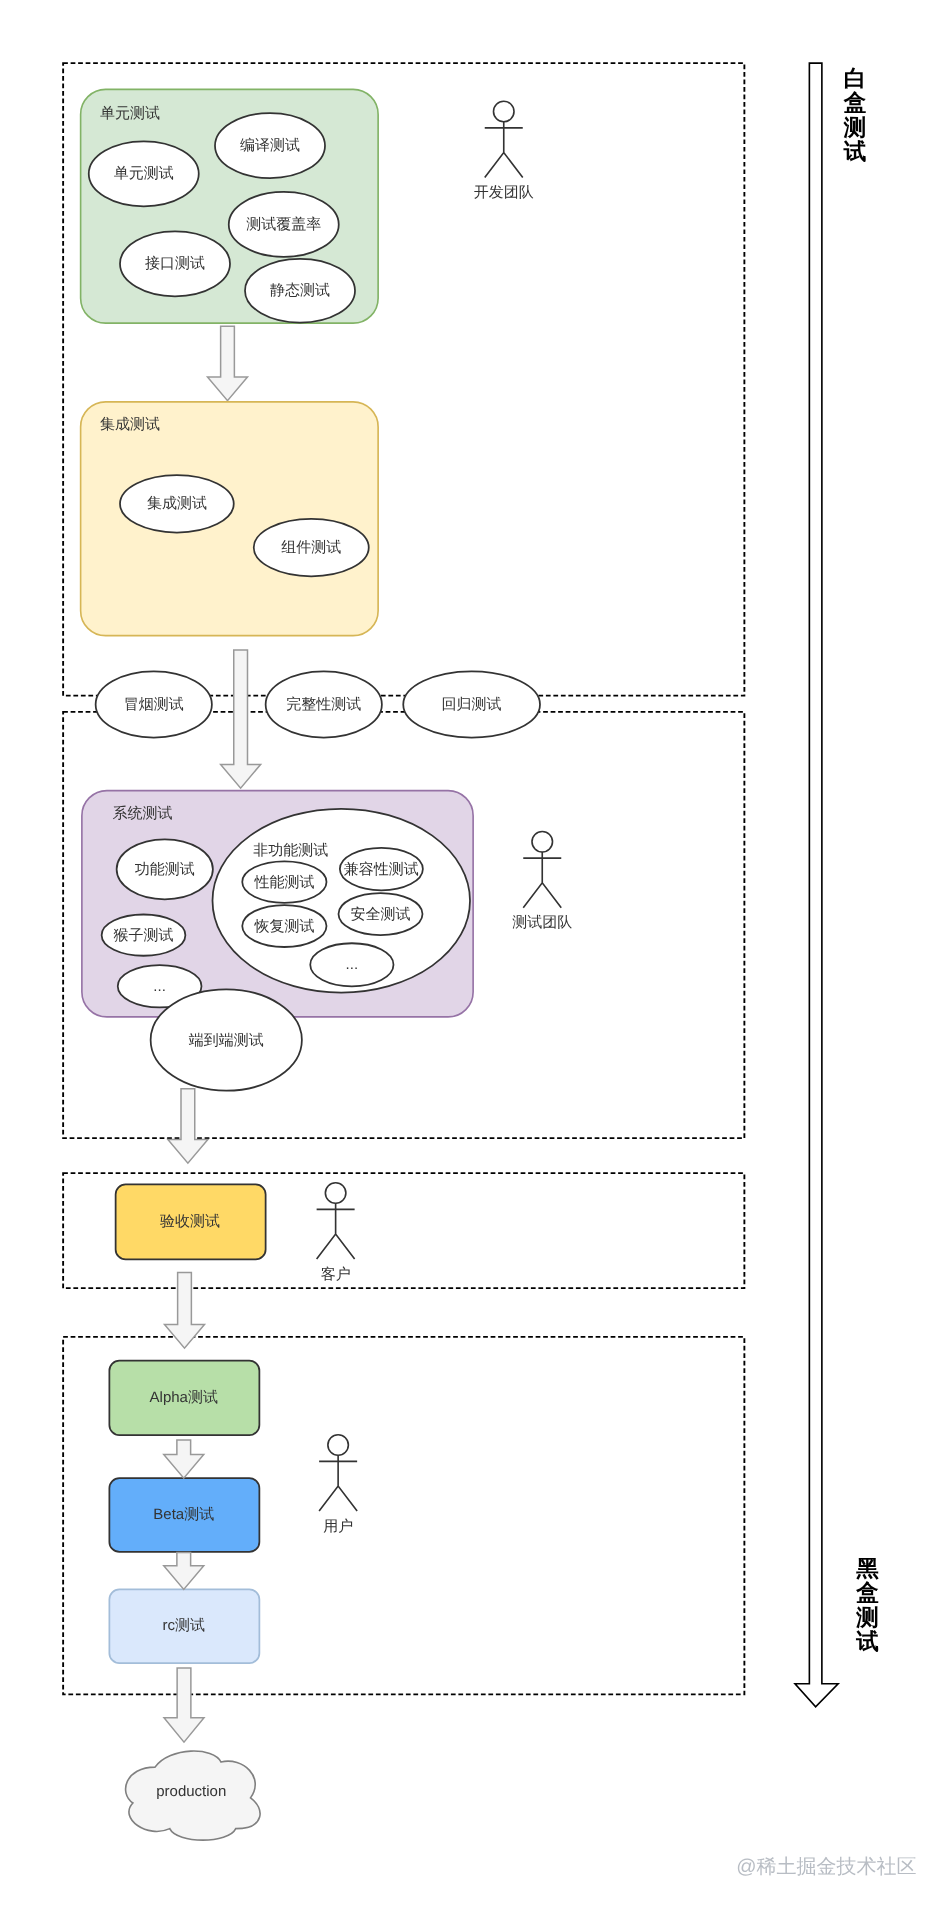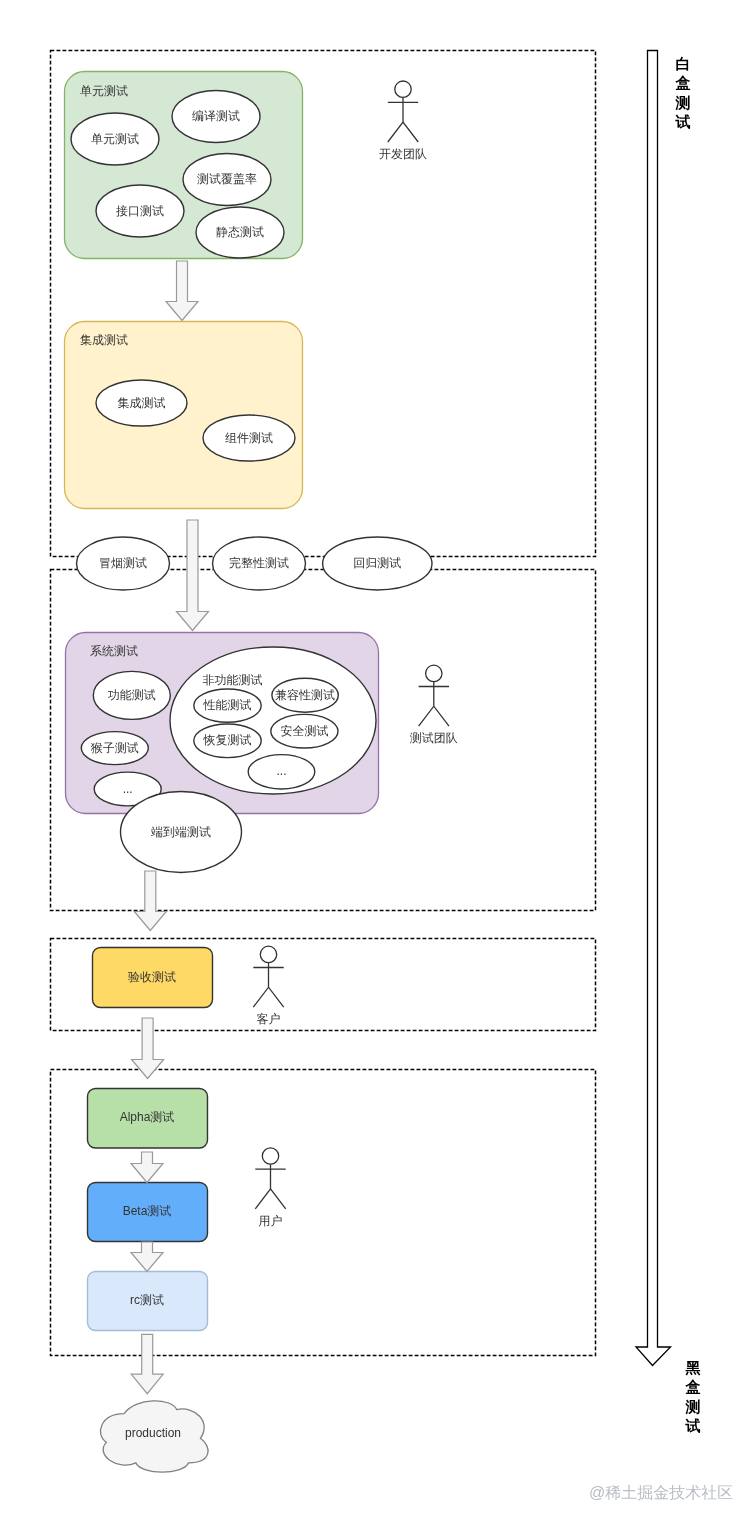--- a/index.html
+++ b/index.html
@@ -8,25 +8,25 @@
        font-family:"Liberation Sans","DejaVu Sans",sans-serif;}
   #stage{position:relative;width:756px;height:1526px;background:#fff;}
   svg#diagram{position:absolute;left:0;top:0;width:756px;height:1526px;display:block;
               shape-rendering:geometricPrecision;transform:translateZ(0);}
   text{font-family:"Liberation Sans","DejaVu Sans",sans-serif;
        fill:#333333;-webkit-font-smoothing:antialiased;}
   .ell{fill:#ffffff;stroke:#333333;stroke-width:1.4;}
   .dash{fill:none;stroke:#000000;stroke-width:1.5;stroke-dasharray:3.8 2.2;}
   .arrow{fill:#f5f5f5;stroke:#999999;stroke-width:1.2;stroke-linejoin:miter;}
   .ctxt{text-anchor:middle;dominant-baseline:middle;}
-  .vlabel{position:absolute;font-size:15px;font-weight:bold;color:#000;
+  .vlabel{position:absolute;font-size:18px;font-weight:bold;color:#000;
           line-height:19.4px;text-align:center;width:16px;
           -webkit-font-smoothing:antialiased;transform:translateZ(0);}
   #vlabel-top{left:675px;top:54px;}
-  #vlabel-bottom{left:685px;top:1358px;}
+  #vlabel-bottom{left:685px;top:1246px;}
 </style>
 </head>
 <body>
 
 <div id="stage">
 <svg id="diagram" viewBox="0 0 756 1526" width="756" height="1526">
 <g>
   <rect class="dash" x="50.5" y="50.5" width="545" height="506"></rect>
   <rect class="dash" x="50.5" y="569.5" width="545" height="341"></rect>
   <rect class="dash" x="50.5" y="938.5" width="545" height="92"></rect>

